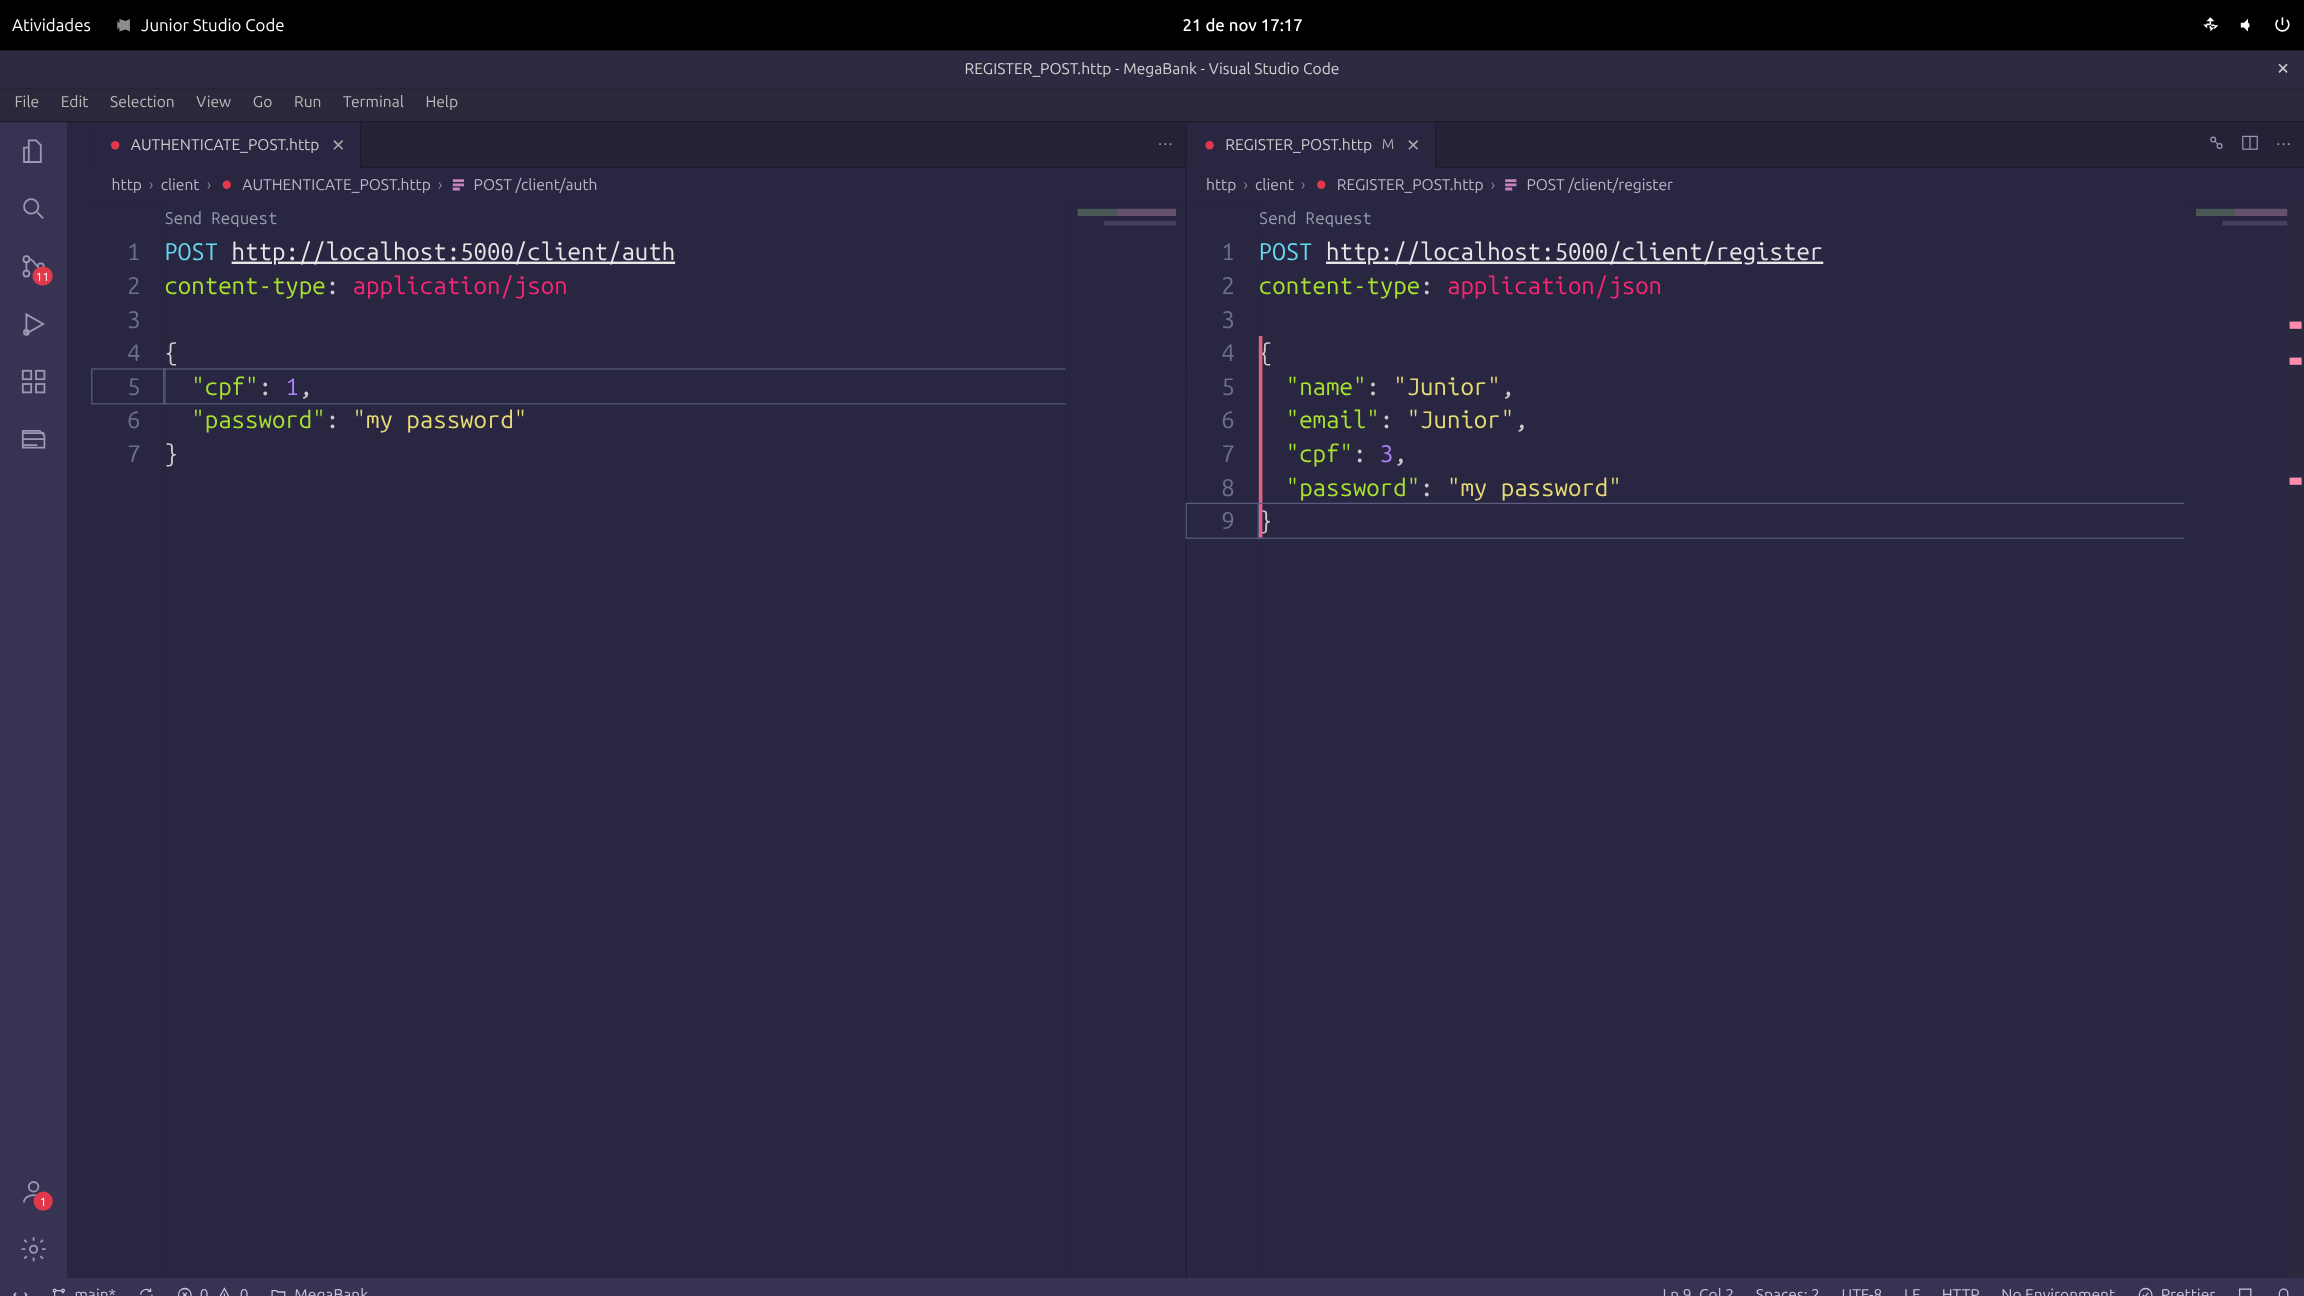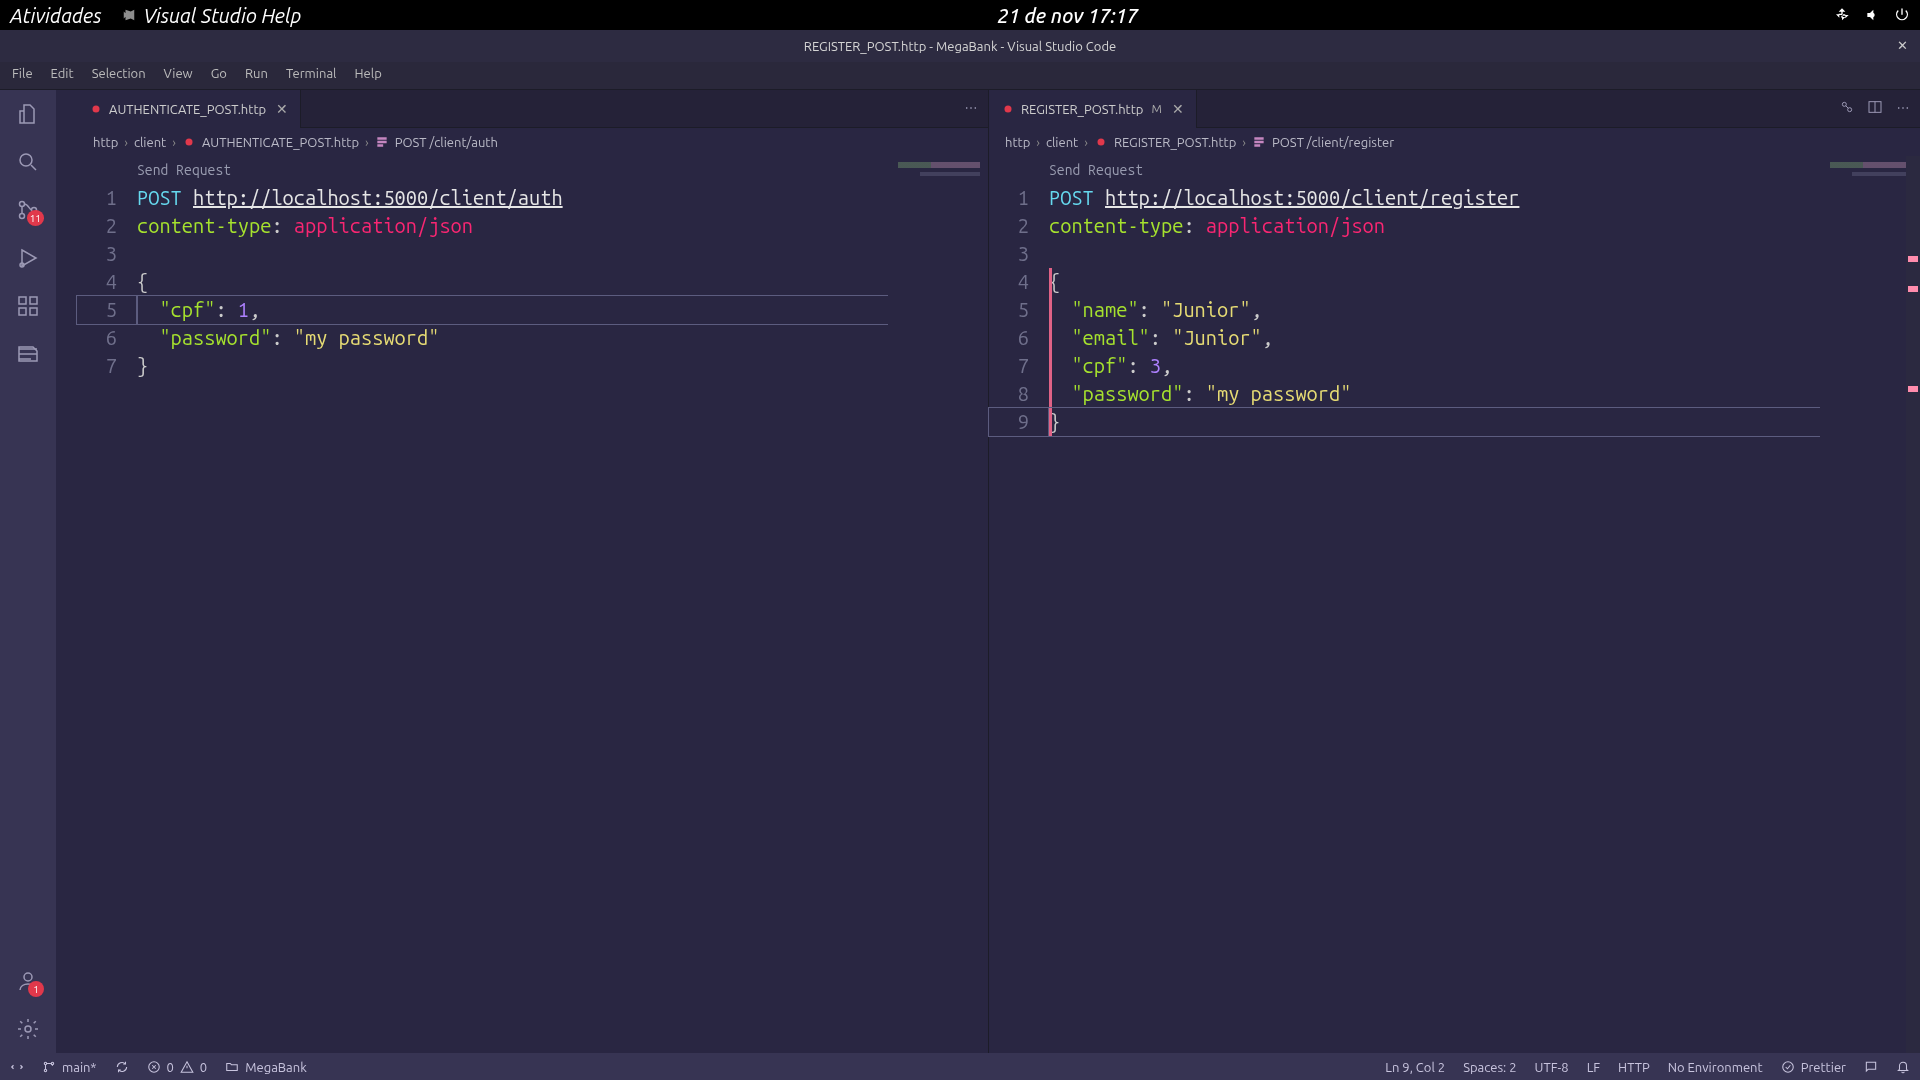--- a/index.html
+++ b/index.html
@@ -5,28 +5,27 @@
 * { box-sizing: border-box; margin: 0; padding: 0; }
 body {
   width: 1920px; height: 1080px;
   font-family: "Segoe UI", "Ubuntu", system-ui, sans-serif;
   font-size: 13px;
   background: #000;
   color: #ccc;
   overflow: hidden;
 }
 .topbar {
-  height: 30px;
+  height: 42px;
   background: #000;
   color: #fff;
   display: flex;
   align-items: center;
   padding: 0 10px;
-  font-size: 20px;
-  font-style: italic;
+  font-size: 14px;
 }
 .topbar .left { display:flex; align-items:center; gap:20px; }
 .topbar .center { flex:1; text-align:center; font-weight:500; }
 .topbar .right { display:flex; align-items:center; gap:14px; }
 .topbar .appicon { width:14px; height:14px; }
 
 .titlebar {
   height: 32px;
   background: #2d2b41;
   color: #d4d4d4;
@@ -114,21 +113,21 @@
 </head>
 <body>
 
 <div class="topbar">
   <div class="left">
     <span>Atividades</span>
     <span style="display:flex;align-items:center;gap:8px;">
       <svg class="appicon" viewBox="0 0 24 24" fill="#8d8d8d">
           <path d="M3 6l6 6-6 6V6zm18-3v18l-6-3-9 3V3l9 3 6-3z"></path>
         </svg>
-      <span>Visual Studio Help</span>
+      <span>Junior Studio Code</span>
     </span>
   </div>
   <div class="center">21 de nov  17:17</div>
   <div class="right">
     <svg viewBox="0 0 24 24" width="16" height="16" fill="#fff">
         <path d="M12 2L7 7h4v4h2V7h4l-5-5zm-5 9H3l5 5v-4h4v-2H7zm10 0h-4v2h4v4l5-5h-5zm-5 5v4l5-5h-4v-2h-2v3z"></path>
       </svg>
     <svg viewBox="0 0 24 24" width="16" height="16" fill="#fff">
         <path d="M5 9v6h4l5 5V4L9 9H5zm11 3a4 4 0 0 0-2-3.5v7A4 4 0 0 0 16 12z"></path>
       </svg>

